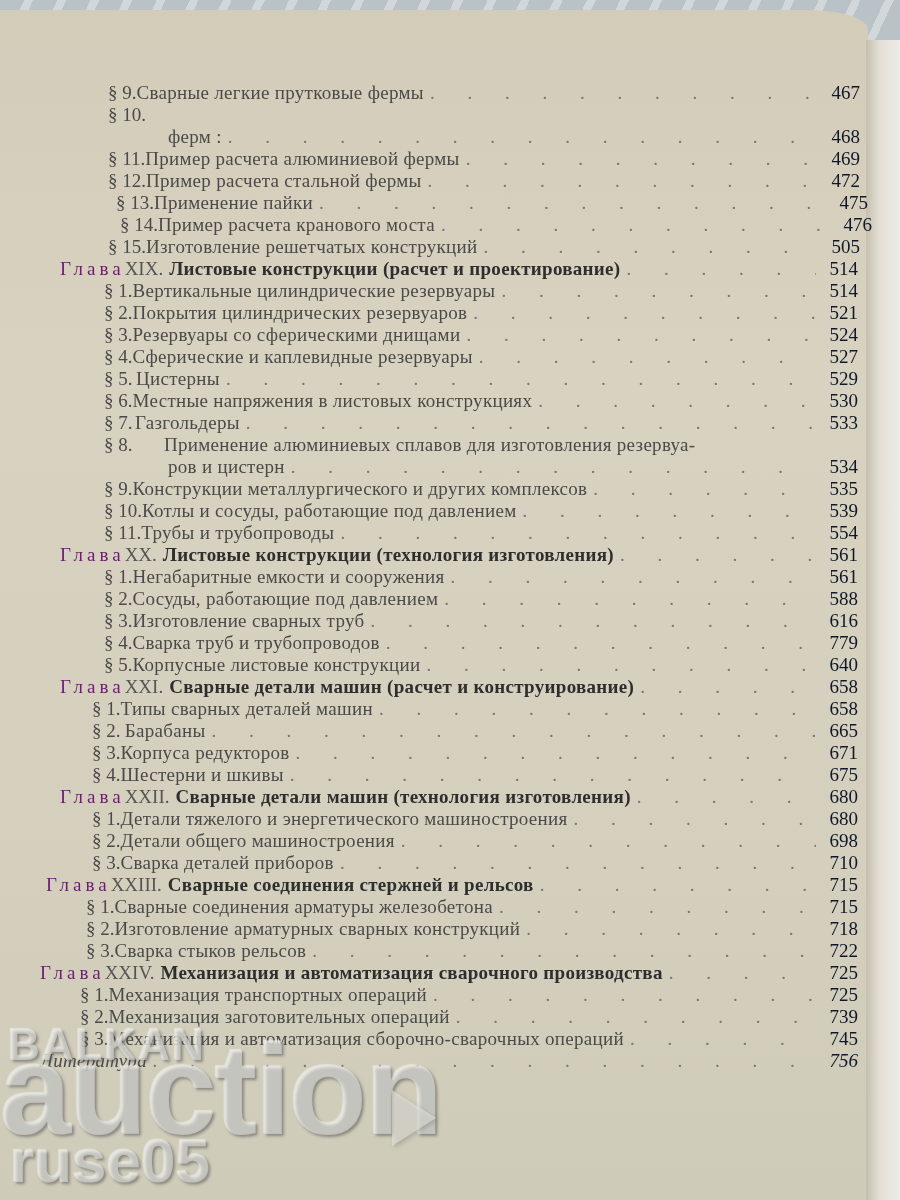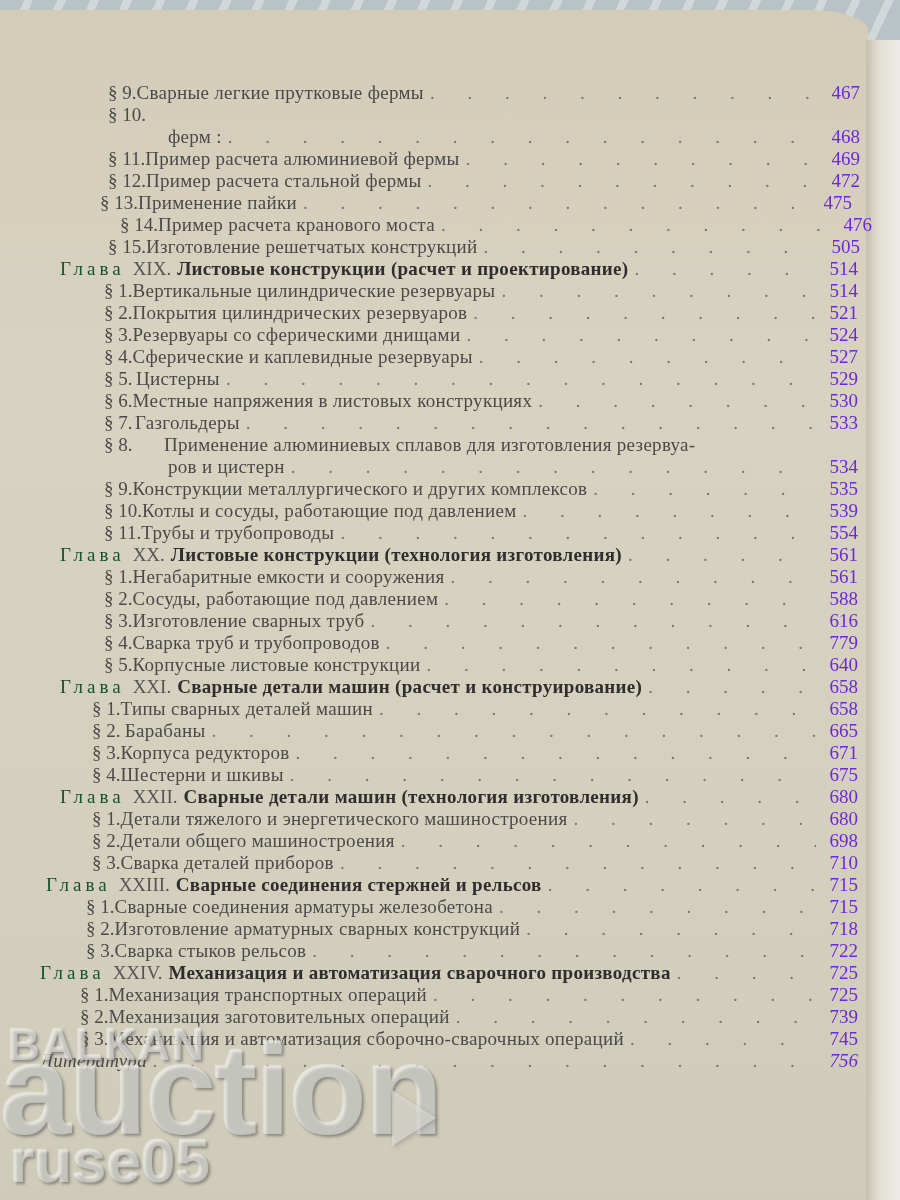--- a/index.html
+++ b/index.html
@@ -11,22 +11,22 @@
     background:linear-gradient(180deg,#d3ccb9 0%,#d8d2c0 30%,#d5d0be 70%,#cfcbb9 100%);
     border-top-right-radius:60px 20px;}
   .page-edge{position:absolute;left:866px;top:40px;width:34px;height:1160px;
     background:linear-gradient(90deg,#c4bfae,#e4e0d6 40%,#ecebe7);}
   .toc{position:absolute;left:0;top:0;width:900px;}
   .row{position:absolute;height:22px;line-height:22px;font-size:19px;color:#4a4a4a;
     display:flex;align-items:baseline;white-space:nowrap;}
   .row .sec{width:60px;text-align:left;letter-spacing:0;}
   .row .txt{flex:0 0 auto;letter-spacing:0.3px;}
   .row .dots{flex:1 1 auto;overflow:hidden;color:#777;letter-spacing:14px;padding-left:6px;}
-  .row .pg{flex:0 0 auto;width:42px;text-align:right;color:#6d28d9;}
-  .chap .lbl{letter-spacing:4px;color:#14532d;margin-right:8px;}
+  .row .pg{flex:0 0 auto;width:42px;text-align:right;color:#0f172a;}
+  .chap .lbl{letter-spacing:4px;color:#701a75;}
   .chap .num{margin-right:6px;color:#555;}
   .chap .txt{font-weight:bold;color:#2e2e2e;}
   .wm{position:absolute;font-family:"Liberation Sans","DejaVu Sans",sans-serif;font-weight:bold;
     color:rgba(235,235,230,0.55);text-shadow:2px 2px 3px rgba(80,80,80,0.55),-1px -1px 1px rgba(255,255,255,0.5);}
   .wm-balkan{left:8px;top:1000px;font-size:44px;letter-spacing:2px;margin-top:20px;}
   .wm-auction{left:0px;top:1025px;font-size:128px;letter-spacing:-2px;line-height:130px;}
   .wm-arrow{position:absolute;left:392px;top:1090px;width:0;height:0;
     border-top:28px solid transparent;border-bottom:28px solid transparent;border-left:44px solid rgba(235,235,230,0.55);
     filter:drop-shadow(2px 2px 2px rgba(80,80,80,0.5));}
   .wm-ruse{left:10px;top:1125px;font-size:62px;}
@@ -58,21 +58,21 @@
       <span class="txt">Пример расчета алюминиевой фермы</span>
       <span class="dots">. . . . . . . . . . . . . . . . . . . . . . . . . . . . . .</span>
       <span class="pg">469</span>
     </div>
     <div class="row" style="top: 170px; left: 108px; width: 752px;">
       <span class="sec">§ 12.</span>
       <span class="txt">Пример расчета стальной фермы</span>
       <span class="dots">. . . . . . . . . . . . . . . . . . . . . . . . . . . . . .</span>
       <span class="pg">472</span>
     </div>
-    <div class="row" style="top: 192px; left: 100px; width: 752px;">
+    <div class="row" style="top: 192px; left: 116px; width: 752px;">
       <span class="sec">§ 13.</span>
       <span class="txt">Применение пайки</span>
       <span class="dots">. . . . . . . . . . . . . . . . . . . . . . . . . . . . . .</span>
       <span class="pg">475</span>
     </div>
     <div class="row" style="top: 214px; left: 120px; width: 752px;">
       <span class="sec">§ 14.</span>
       <span class="txt">Пример расчета кранового моста</span>
       <span class="dots">. . . . . . . . . . . . . . . . . . . . . . . . . . . . . .</span>
       <span class="pg">476</span>

